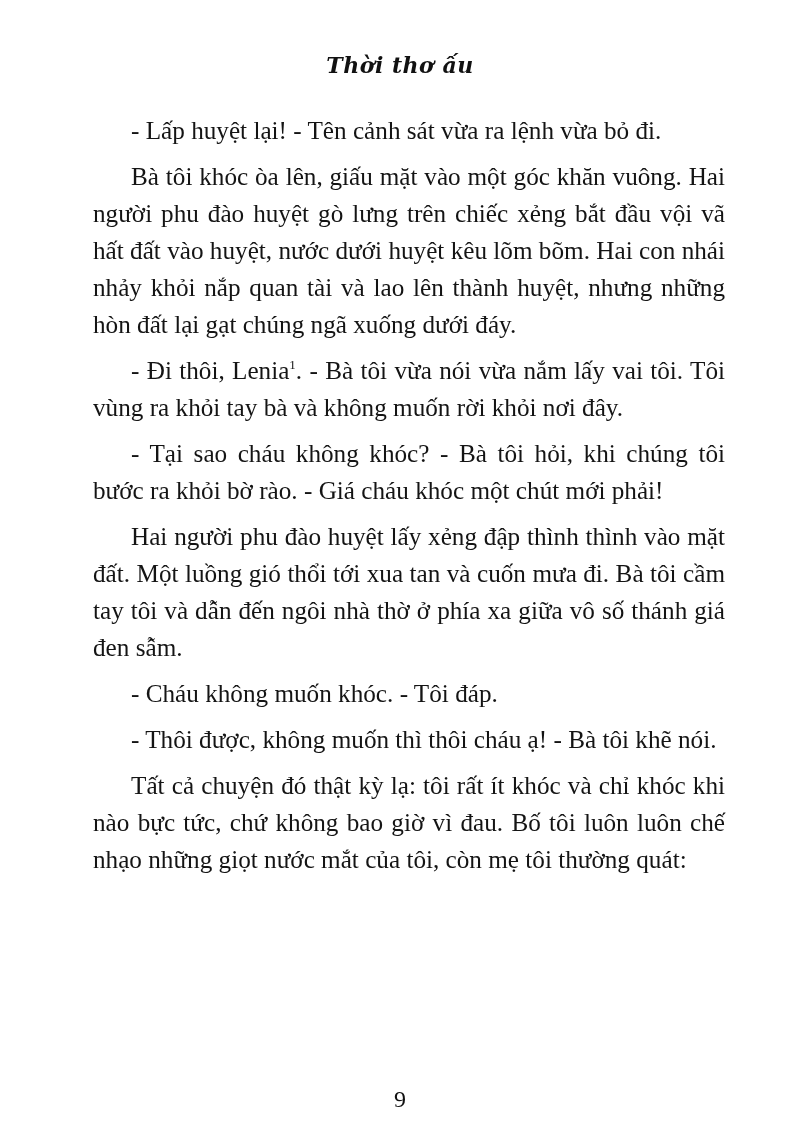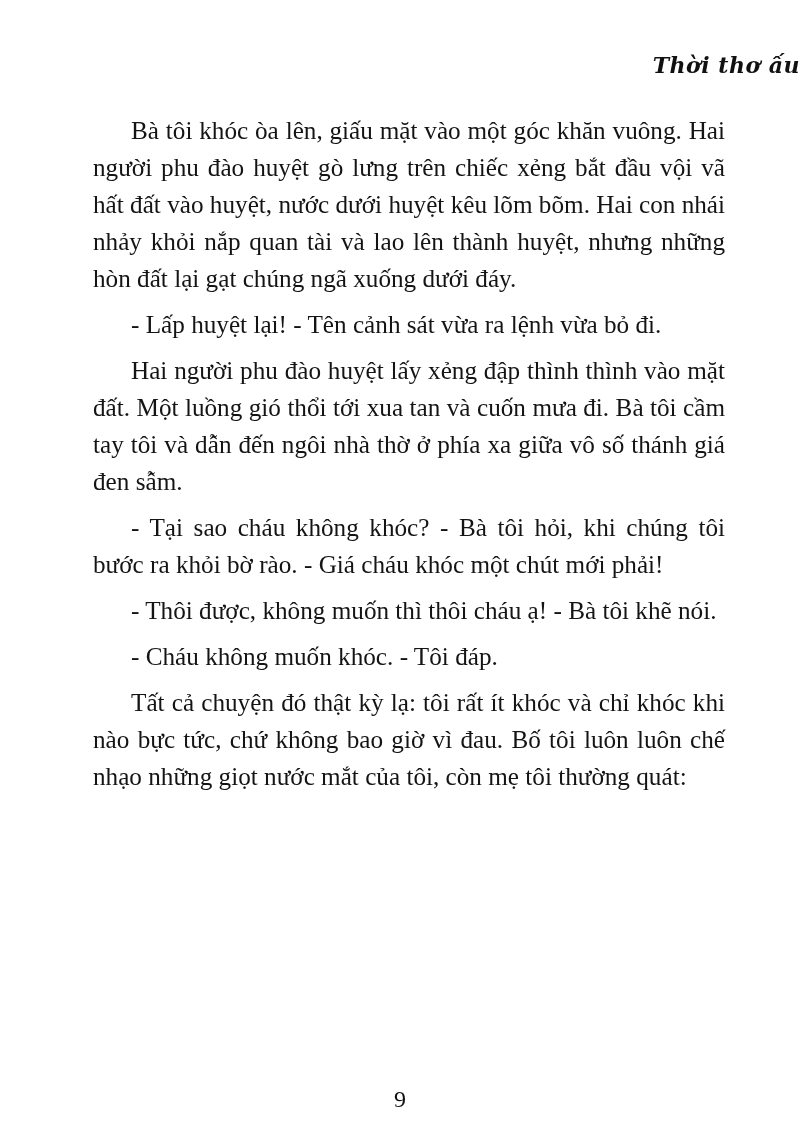--- a/index.html
+++ b/index.html
@@ -1,19 +1,19 @@
 <!DOCTYPE html>
 <html><head>
 <meta charset="utf-8">
 <style>
   html, body { margin: 0; padding: 0; background: #ffffff; }
   body { width: 800px; height: 1146px; position: relative; overflow: hidden; }
   .page { position: absolute; left: 0; top: 0; width: 800px; height: 1146px; background: #fff; color: #111; }
   .running-head {
-    position: absolute; top: 52px; left: 0; width: 800px; text-align: right;
+    position: absolute; top: 52px; left: 0; width: 800px; text-align: center;
     font-family: "DejaVu Serif", serif; font-style: italic; font-weight: bold;
     font-size: 22px; letter-spacing: 0.5px; color: #111;
   }
   .body-text {
     position: absolute; left: 93px; top: 112px; width: 632px;
     font-family: "Liberation Serif", serif; font-size: 25.2px; line-height: 37px;
     color: #141414; text-align: justify;
   }
   .body-text p { margin: 0 0 9px 0; text-indent: 38px; text-align: justify; text-align-last: left; }
   .body-text sup { font-size: 13px; vertical-align: 10px; line-height: 0; }
@@ -22,23 +22,24 @@
     font-family: "Liberation Serif", serif; font-size: 24px; color: #111;
   }
 </style>
 </head>
 <body>
 
 <div class="page">
   <div class="running-head">Thời thơ ấu</div>
 
   <div class="body-text">
+    <p>- Lấp huyệt lại! - Tên cảnh sát vừa ra lệnh vừa bỏ đi.</p>
     <p>Bà tôi khóc òa lên, giấu mặt vào một góc khăn vuông. Hai người phu đào huyệt gò lưng trên chiếc xẻng bắt đầu vội vã hất đất vào huyệt, nước dưới huyệt kêu lõm bõm. Hai con nhái nhảy khỏi nắp quan tài và lao lên thành huyệt, nhưng những hòn đất lại gạt chúng ngã xuống dưới đáy.</p>
-    <p>- Lấp huyệt lại! - Tên cảnh sát vừa ra lệnh vừa bỏ đi.</p>
+    <p><span>- Đi thôi, Lenia</span><sup>1</sup><span>. - Bà tôi vừa nói vừa nắm lấy vai tôi. Tôi vùng ra khỏi tay bà và không muốn rời khỏi nơi đây.</span></p>
+    <p>- Tại sao cháu không khóc? - Bà tôi hỏi, khi chúng tôi bước ra khỏi bờ rào. - Giá cháu khóc một chút mới phải!</p>
     <p>Hai người phu đào huyệt lấy xẻng đập thình thình vào mặt đất. Một luồng gió thổi tới xua tan và cuốn mưa đi. Bà tôi cầm tay tôi và dẫn đến ngôi nhà thờ ở phía xa giữa vô số thánh giá đen sẫm.</p>
-    <p>- Tại sao cháu không khóc? - Bà tôi hỏi, khi chúng tôi bước ra khỏi bờ rào. - Giá cháu khóc một chút mới phải!</p>
+    <p>- Cháu không muốn khóc. - Tôi đáp.</p>
     <p>- Thôi được, không muốn thì thôi cháu ạ! - Bà tôi khẽ nói.</p>
-    <p>- Cháu không muốn khóc. - Tôi đáp.</p>
     <p>Tất cả chuyện đó thật kỳ lạ: tôi rất ít khóc và chỉ khóc khi nào bực tức, chứ không bao giờ vì đau. Bố tôi luôn luôn chế nhạo những giọt nước mắt của tôi, còn mẹ tôi thường quát:</p>
   </div>
 
   <div class="page-number">9</div>
 </div>
 
 </body></html>

